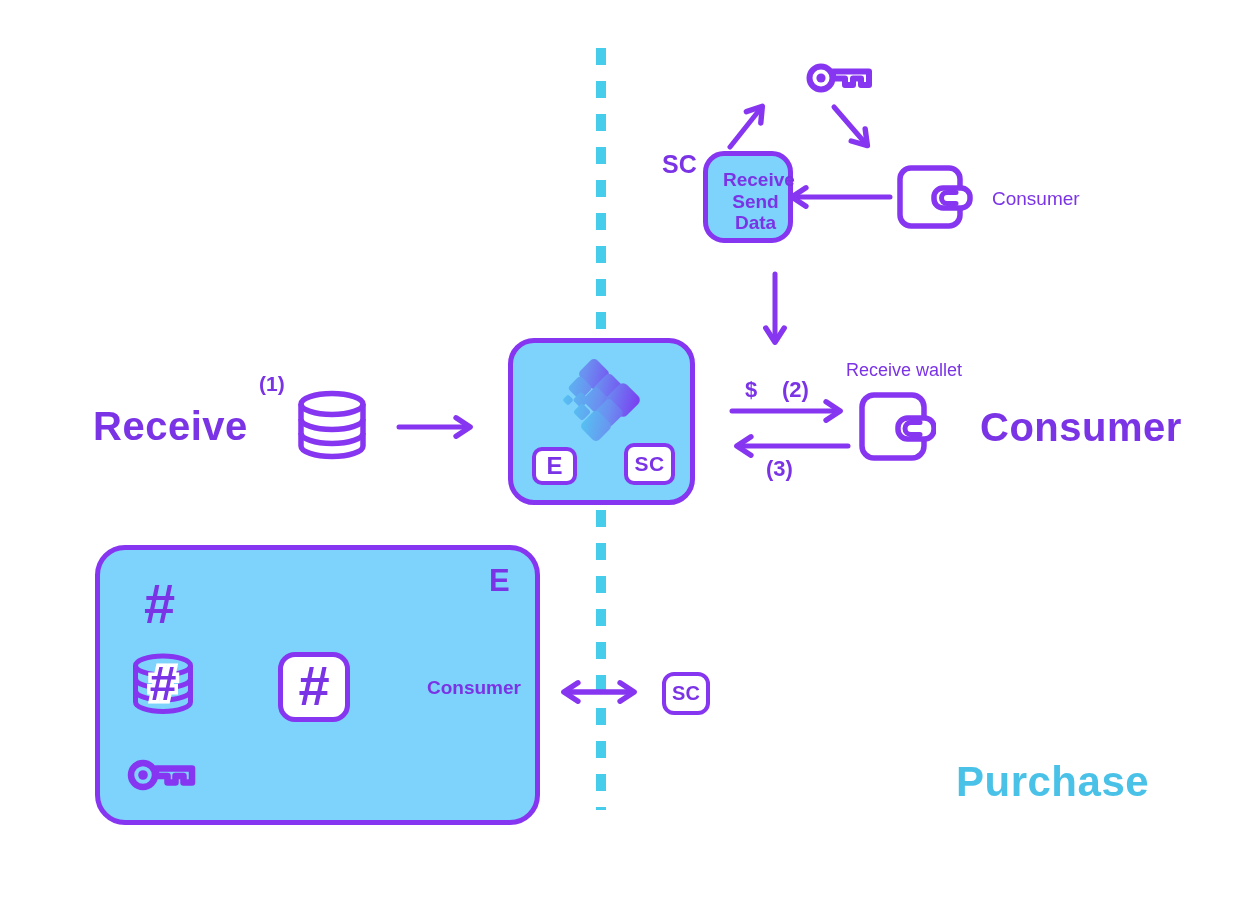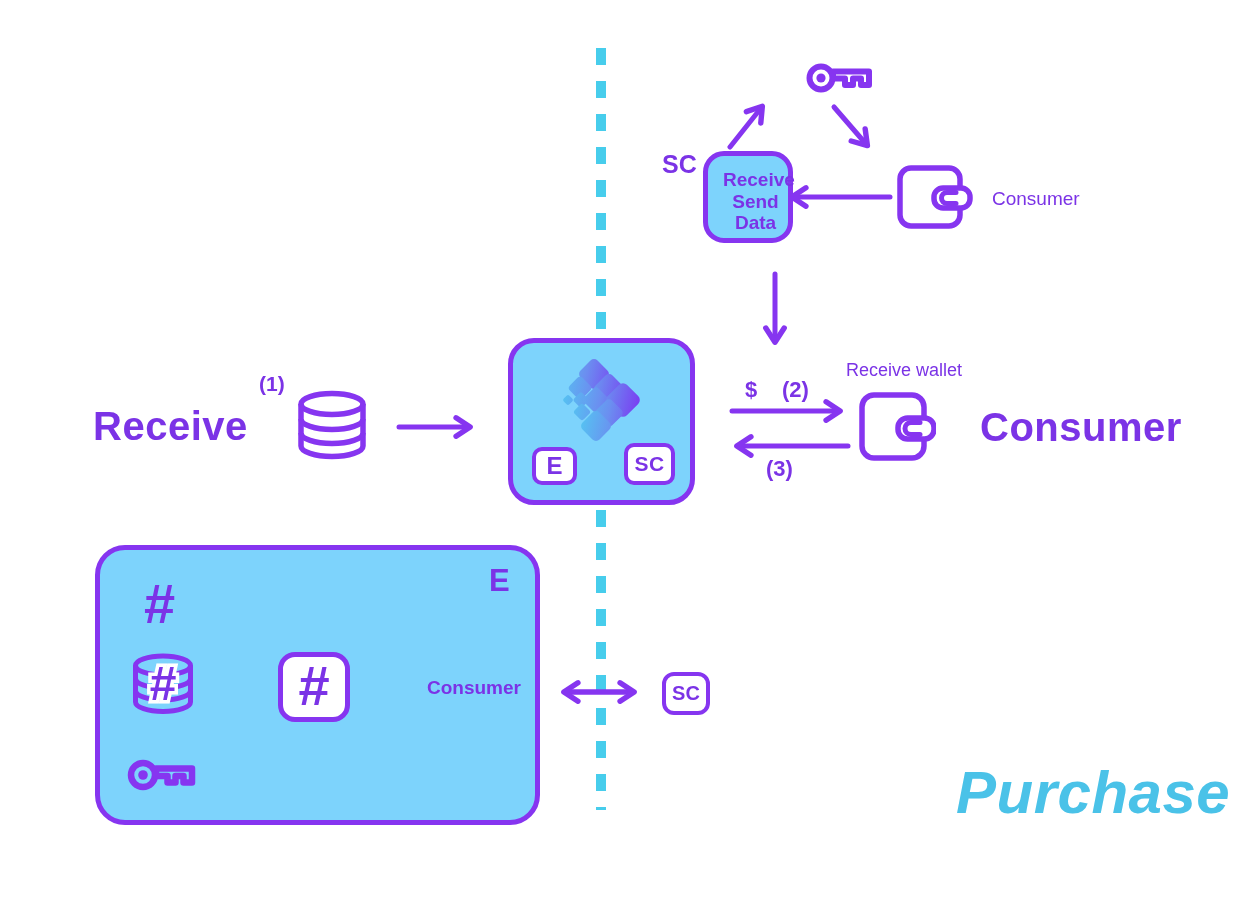--- a/index.html
+++ b/index.html
@@ -24,21 +24,21 @@
   .contract-box{left:703px;top:151px;width:90px;height:92px;padding:13px 0 0 15px;
     font-size:19px;font-weight:600;line-height:1.14;color:var(--purple-text);}
   .mkt-box{left:508px;top:338px;width:187px;height:167px;border-width:5.5px;border-radius:26px;}
   .enc-box{left:95px;top:545px;width:445px;height:280px;border-radius:30px;}
   .mini{display:flex;align-items:center;justify-content:center;border:4px solid var(--purple-stroke);
     border-radius:10px;background:#fff;color:var(--purple-text);font-weight:700;}
   .e-mini{left:532px;top:447px;width:45px;height:38px;font-size:24px;}
   .sc-mini{left:624px;top:443px;width:51px;height:42px;font-size:21px;letter-spacing:.5px;}
   .sc-bridge{left:662px;top:672px;width:48px;height:43px;border-radius:12px;border-width:4.5px;font-size:20px;}
   .hash-box{left:278px;top:652px;width:72px;height:70px;border-radius:17px;border-width:5px;font-size:56px;padding-bottom:4px;}
-  .purchase{left:956px;top:758px;font-size:60px;font-weight:700;color:var(--cyan-text);letter-spacing:.5px;font-style:italic;}
+  .purchase{left:956px;top:758px;font-size:42px;font-weight:700;color:var(--cyan-text);letter-spacing:.5px;}
 </style>
 </head>
 <body>
 
 <div class="canvas">
 
   <div class="abs dashes"></div>
 
   <svg class="overlay" width="1234" height="922" viewBox="0 0 1234 922">
     <defs>

